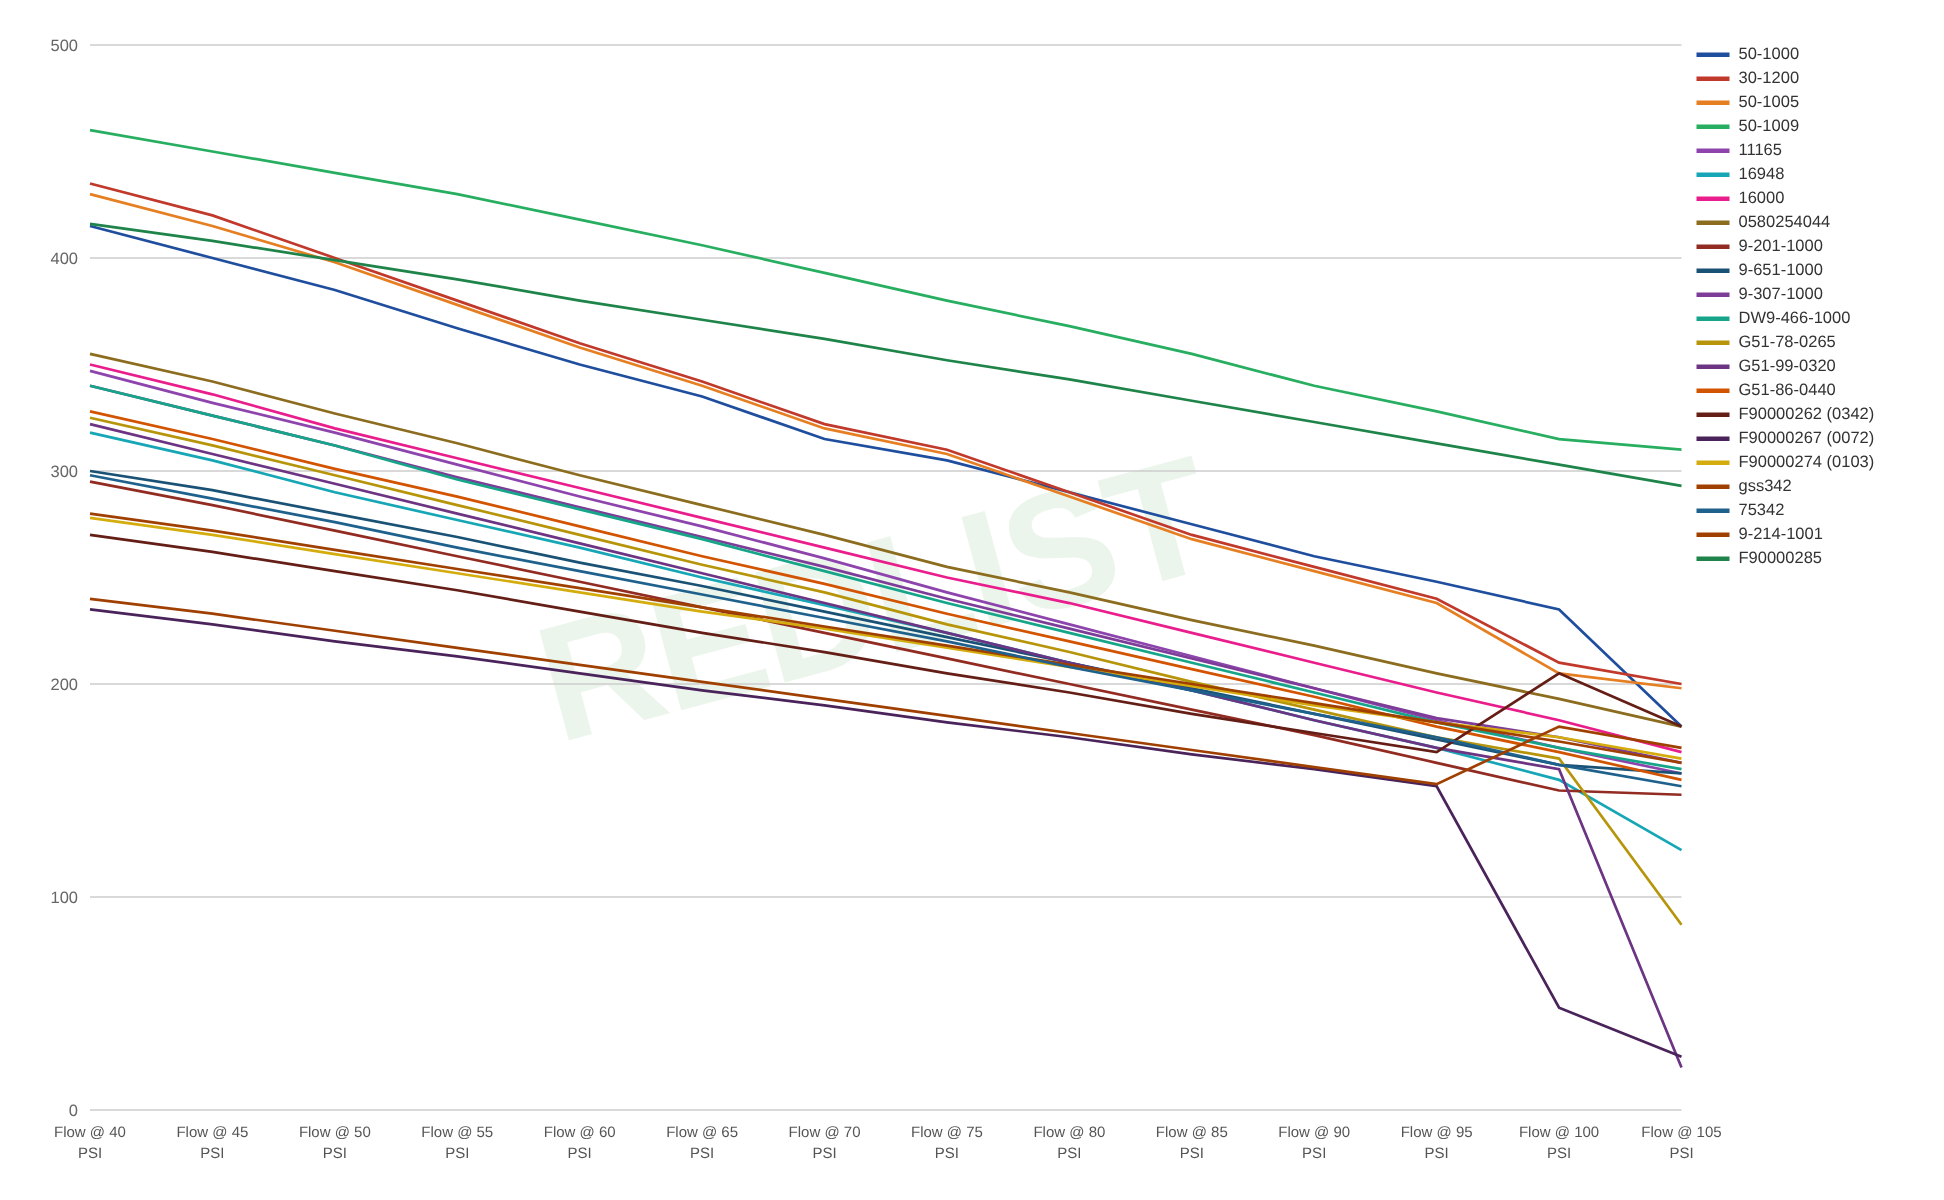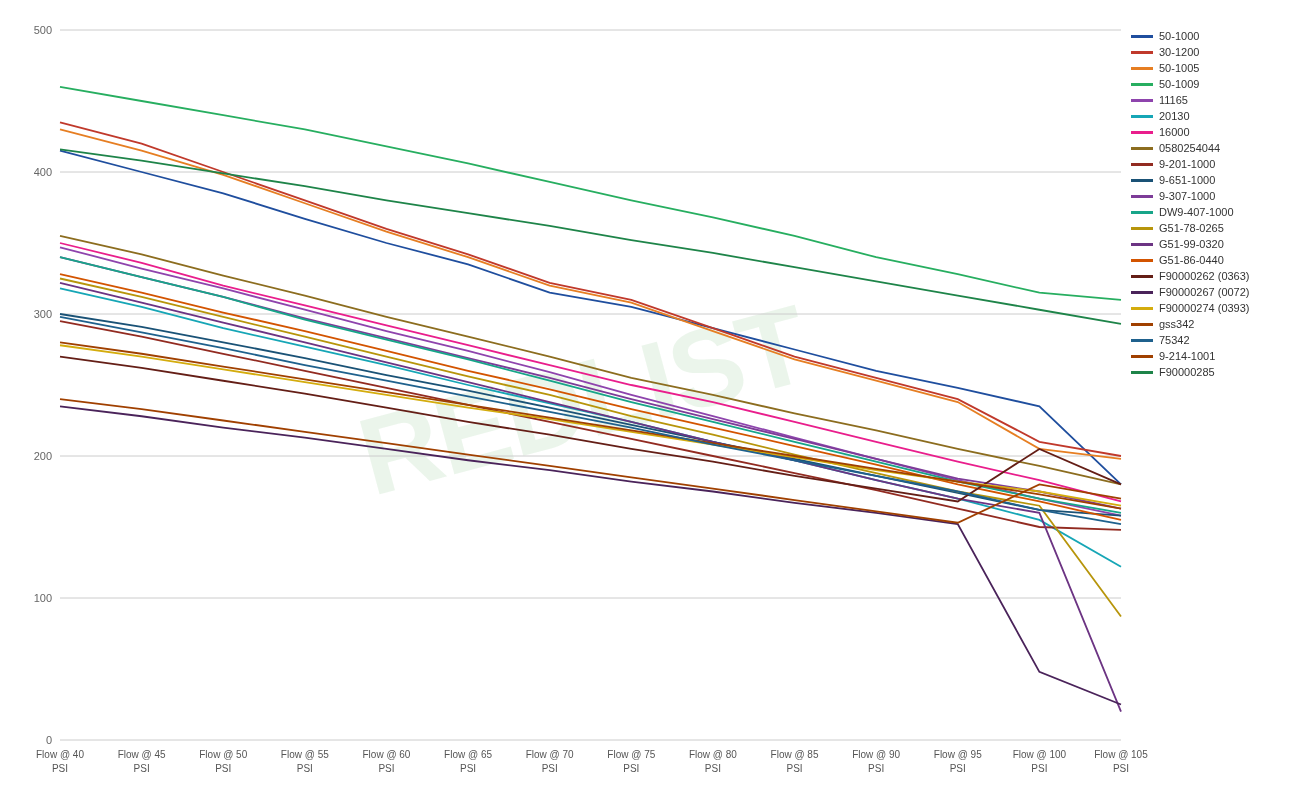--- a/index.html
+++ b/index.html
@@ -142,21 +142,21 @@
       <div class="legend-item">
         <div class="legend-color" style="background: rgb(39, 174, 96);"></div>
         <span>50-1009</span>
       </div>
       <div class="legend-item">
         <div class="legend-color" style="background: rgb(142, 68, 173);"></div>
         <span>11165</span>
       </div>
       <div class="legend-item">
         <div class="legend-color" style="background: rgb(22, 166, 182);"></div>
-        <span>20130</span>
+        <span>16948</span>
       </div>
       <div class="legend-item">
         <div class="legend-color" style="background: rgb(233, 30, 140);"></div>
         <span>16000</span>
       </div>
       <div class="legend-item">
         <div class="legend-color" style="background: rgb(140, 109, 31);"></div>
         <span>0580254044</span>
       </div>
       <div class="legend-item">
@@ -166,45 +166,45 @@
       <div class="legend-item">
         <div class="legend-color" style="background: rgb(26, 82, 118);"></div>
         <span>9-651-1000</span>
       </div>
       <div class="legend-item">
         <div class="legend-color" style="background: rgb(125, 60, 152);"></div>
         <span>9-307-1000</span>
       </div>
       <div class="legend-item">
         <div class="legend-color" style="background: rgb(23, 165, 137);"></div>
-        <span>DW9-407-1000</span>
+        <span>DW9-466-1000</span>
       </div>
       <div class="legend-item">
         <div class="legend-color" style="background: rgb(183, 149, 11);"></div>
         <span>G51-78-0265</span>
       </div>
       <div class="legend-item">
         <div class="legend-color" style="background: rgb(108, 52, 131);"></div>
         <span>G51-99-0320</span>
       </div>
       <div class="legend-item">
         <div class="legend-color" style="background: rgb(211, 84, 0);"></div>
         <span>G51-86-0440</span>
       </div>
       <div class="legend-item">
         <div class="legend-color" style="background: rgb(100, 30, 22);"></div>
-        <span>F90000262 (0363)</span>
+        <span>F90000262 (0342)</span>
       </div>
       <div class="legend-item">
         <div class="legend-color" style="background: rgb(74, 35, 90);"></div>
         <span>F90000267 (0072)</span>
       </div>
       <div class="legend-item">
         <div class="legend-color" style="background: rgb(212, 172, 13);"></div>
-        <span>F90000274 (0393)</span>
+        <span>F90000274 (0103)</span>
       </div>
       <div class="legend-item">
         <div class="legend-color" style="background: rgb(160, 64, 0);"></div>
         <span>gss342</span>
       </div>
       <div class="legend-item">
         <div class="legend-color" style="background: rgb(31, 97, 141);"></div>
         <span>75342</span>
       </div>
       <div class="legend-item">

